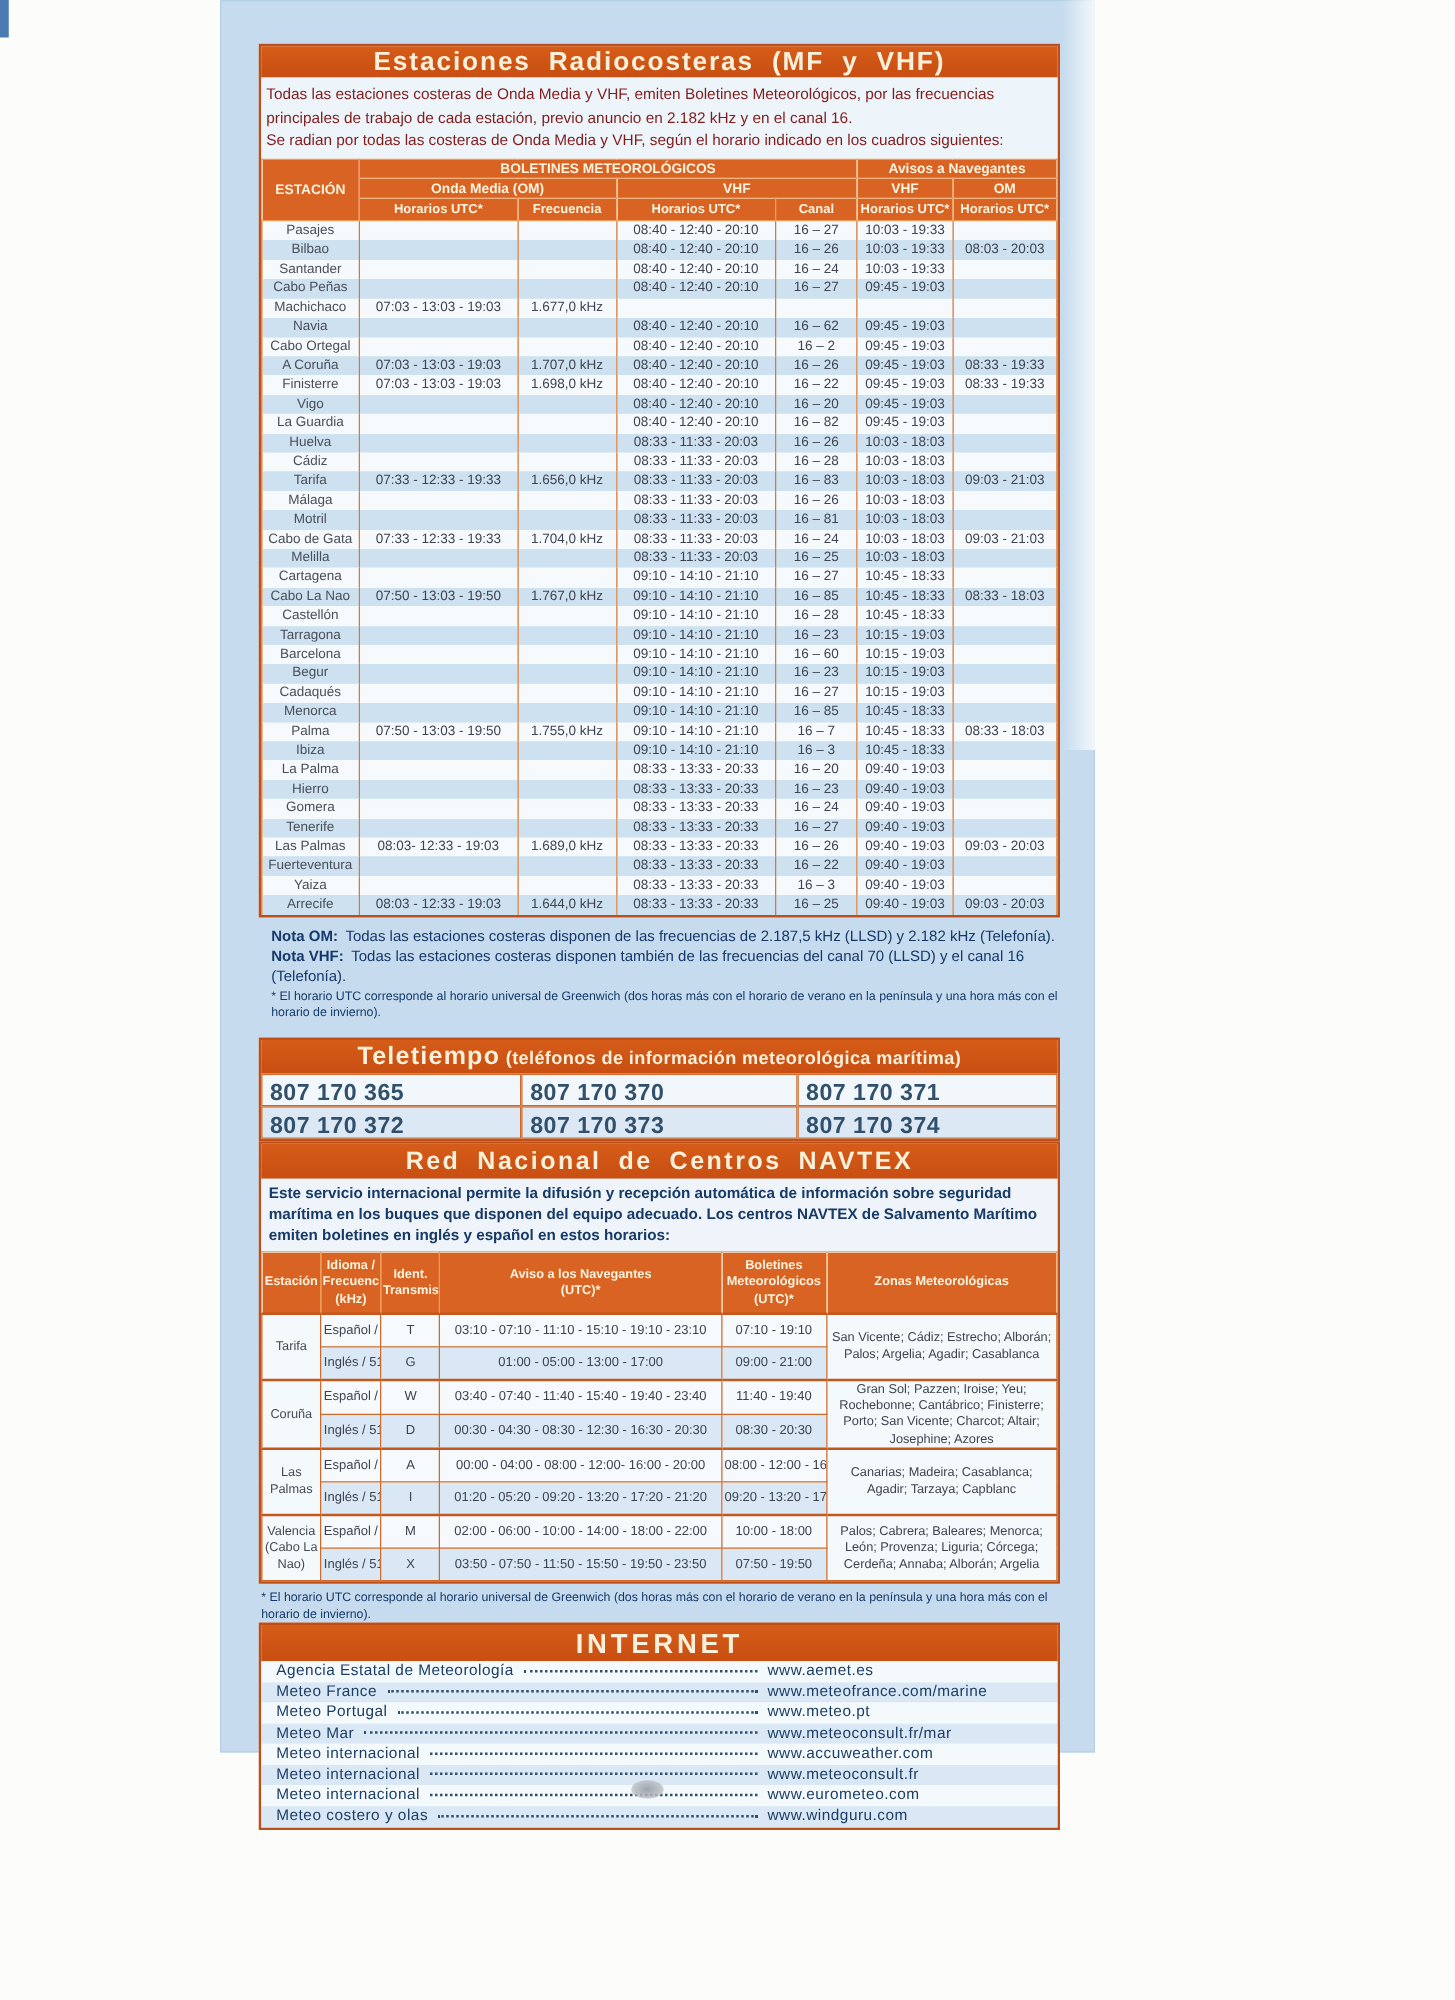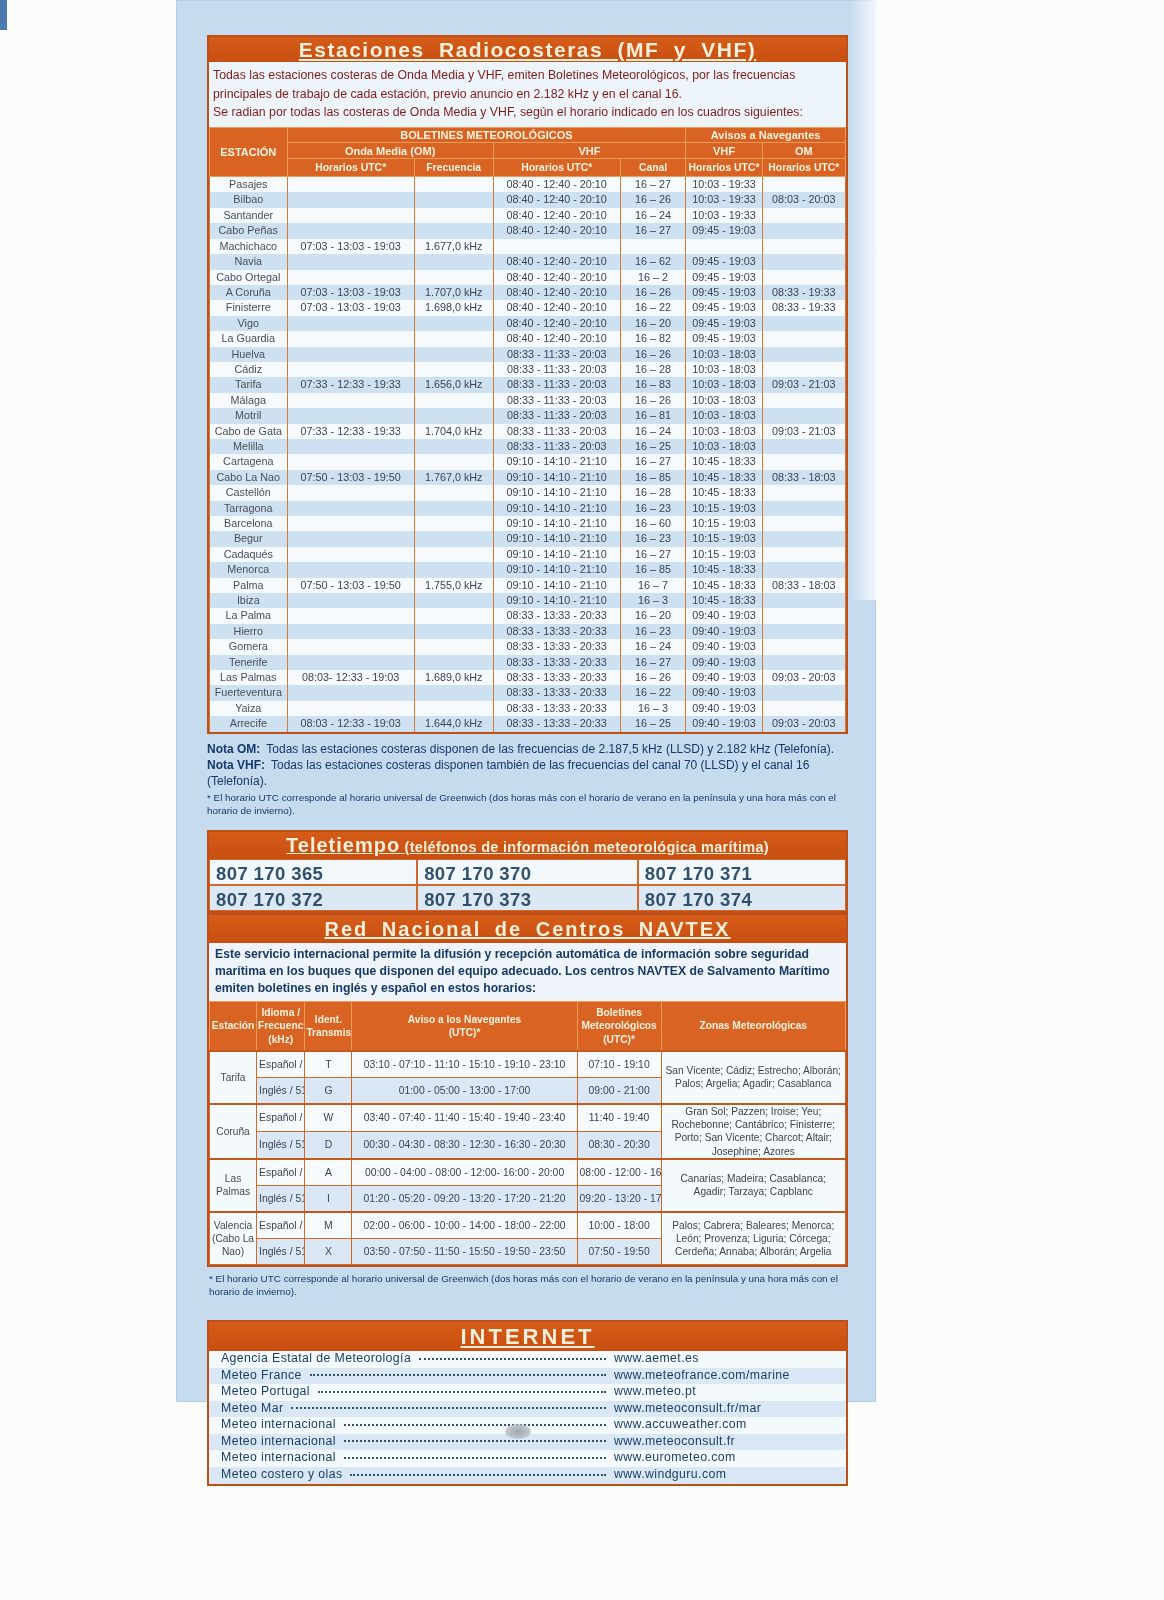--- a/index.html
+++ b/index.html
@@ -22,21 +22,21 @@
     pointer-events:none;
   }
   .scan-mark {
     position:absolute; left:505px; top:1424px; width:26px; height:15px;
     background:radial-gradient(ellipse at center, #8f969e 0%, #b9bec4 60%, rgba(200,204,208,0) 100%);
     border-radius:50%; opacity:.85;
   }
   .section-box { border:2px solid #bf4f18; background:#f3f8fc; }
   .bar {
     background:linear-gradient(#d65c19, #c84e12);
-    color:#f8f0da; text-align:center; font-weight:bold;text-decoration:underline;
+    color:#f8f0da; text-align:center; font-weight:bold;
   }
   
   .main-bar { font-size:21px; line-height:25px; height:25px; letter-spacing:1.5px; word-spacing:7px; }
   .intro {
     background:#edf4fa; color:#7f1d1d; font-size:12.3px; font-weight:normal;
     line-height:1.52; padding:4px 4px 5px;
   }
   table.stations { width:100%; border-collapse:collapse; table-layout:fixed; }
   .stations th {
     background:#d96322; color:#fcf3df; border:1px solid #ec9c58;
@@ -48,21 +48,21 @@
   .stations th.estacion-h { font-size:11.5px; }
   .stations td {
     border-left:1.5px solid #d27a36; border-right:1.5px solid #d27a36;
     height:15.4px; line-height:15.4px; font-size:10.8px; color:#3e4350;
     text-align:center; padding:0 1px; overflow:hidden; white-space:nowrap;
   }
   .stations td:first-child { color:#4a4f57; }
   .stations tbody tr:nth-child(odd)  { background:#f6fafd; }
   .stations tbody tr:nth-child(even) { background:#cde1f1; }
   
-  .notes { margin:7px 0 0 0; color:#14386a; }
+  .notes { margin:7px 0 0 10px; color:#14386a; }
   .note-line { font-size:12px; line-height:16px; }
   .note-line b { margin-right:6px; }
   .utc-note { font-size:9.9px; line-height:13px; margin-top:2px; color:#14386a; }
   
   .tele-box { margin-top:13px; }
   .tele-bar { height:27px; line-height:27px; }
   .tele-big { font-size:20px; letter-spacing:1px; }
   .tele-small { font-size:14.5px; letter-spacing:.3px; }
   .tele-grid { display:grid; grid-template-columns:1fr 1.06fr 1fr; }
   .tele-cell {
@@ -91,21 +91,21 @@
     font-size:10.4px; height:25px; padding:0 2px; overflow:hidden;
   }
   .navtex td.nowrap { white-space:nowrap; }
   .navtex tr.alt td.own { background:#d9e8f4; }
   .navtex tr td.own { background:#f6fafd; }
   .navtex td.span-cell { background:#f4f9fc; font-size:10.2px; line-height:1.3; }
   .navtex td.zonas { padding:0 3px; }
   .navtex tr.group-start td { border-top:2px solid #c4571c; }
   .navtex .st-name { white-space:pre-line; color:#454a52; }
   
-  .internet-box { margin-top:22px; }
+  .internet-box { }
   .internet-bar { font-size:22px; height:29px; line-height:29px; letter-spacing:3px; }
   .int-row {
     display:flex; height:16.6px;
     padding:0 8px 4px 12px; box-sizing:border-box;
     font-size:12.3px; color:#1c3e66; letter-spacing:.4px;
   }
   .int-row:nth-child(odd)  { background:#f4f9fc; }
   .int-row:nth-child(even) { background:#d9e8f4; }
   .int-name { white-space:nowrap; }
   .int-dots { flex:1; border-bottom:2px dotted #31506c; margin:0 8px 4px; }

